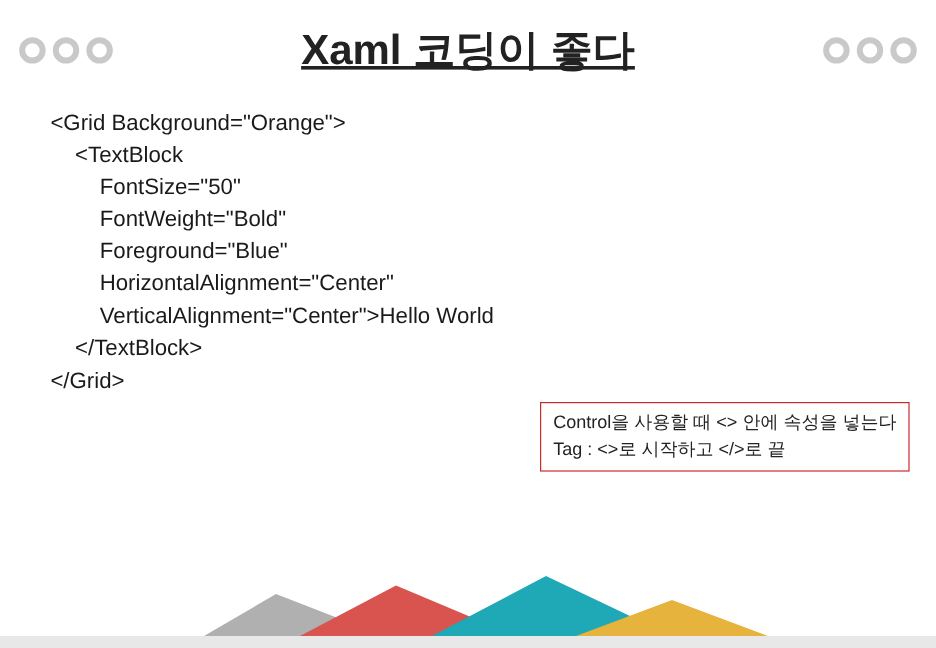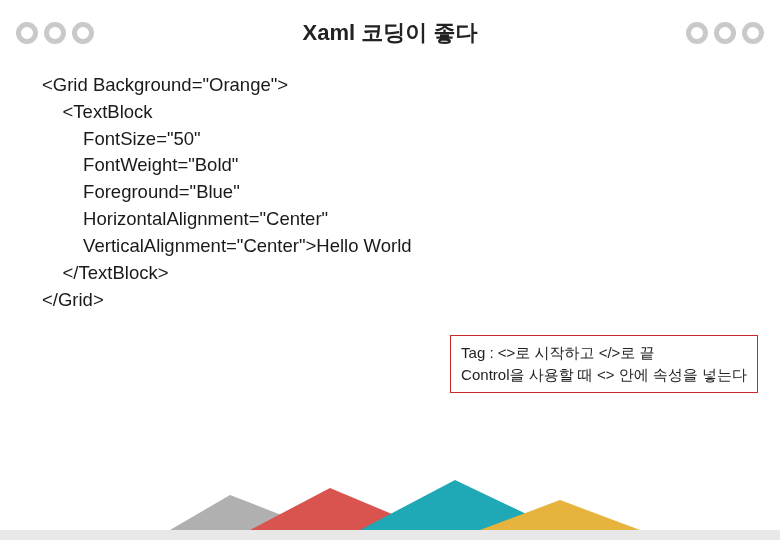--- a/index.html
+++ b/index.html
@@ -23,25 +23,26 @@
     align-items: center;
   }
   .circle {
     width: 22px;
     height: 22px;
     border: 5px solid #c9c9c9;
     border-radius: 50%;
     background: transparent;
   }
   .title {
-    font-size: 22px;
+    font-size: 35px;
     font-weight: 700;
     color: #222;
     text-align: center;
     flex: 1;
+    text-decoration: underline;
   }
   .code-block {
     margin: 24px 0 0 42px;
     font-size: 18.5px;
     line-height: 1.45;
     color: #1a1a1a;
     font-family: "Malgun Gothic", "맑은 고딕", Arial, sans-serif;
     white-space: pre;
   }
   .notes {
@@ -91,22 +92,22 @@
 <span>        FontSize="50"</span>
 <span>        FontWeight="Bold"</span>
 <span>        Foreground="Blue"</span>
 <span>        HorizontalAlignment="Center"</span>
 <span>        VerticalAlignment="Center"&gt;Hello World</span>
 <span>    &lt;/TextBlock&gt;</span>
 <span>&lt;/Grid&gt;</span></div>
 
 <div class="notes">
   <div class="note-box">
+    <div>Control을 사용할 때 &lt;&gt; 안에 속성을 넣는다</div>
     <div>Tag : &lt;&gt;로 시작하고 &lt;/&gt;로 끝</div>
-    <div>Control을 사용할 때 &lt;&gt; 안에 속성을 넣는다</div>
   </div>
 </div>
 
 <svg class="footer-shapes" viewBox="0 0 780 60" preserveAspectRatio="none">
   <rect x="0" y="50" width="780" height="10" fill="#e8e8e8"></rect>
   <polygon points="170,50 230,15 320,50" fill="#b0b0b0"></polygon>
   <polygon points="250,50 330,8 430,50" fill="#d9534f"></polygon>
   <polygon points="360,50 455,0 560,50" fill="#1fa8b6"></polygon>
   <polygon points="480,50 560,20 640,50" fill="#e6b33c"></polygon>
 </svg>

